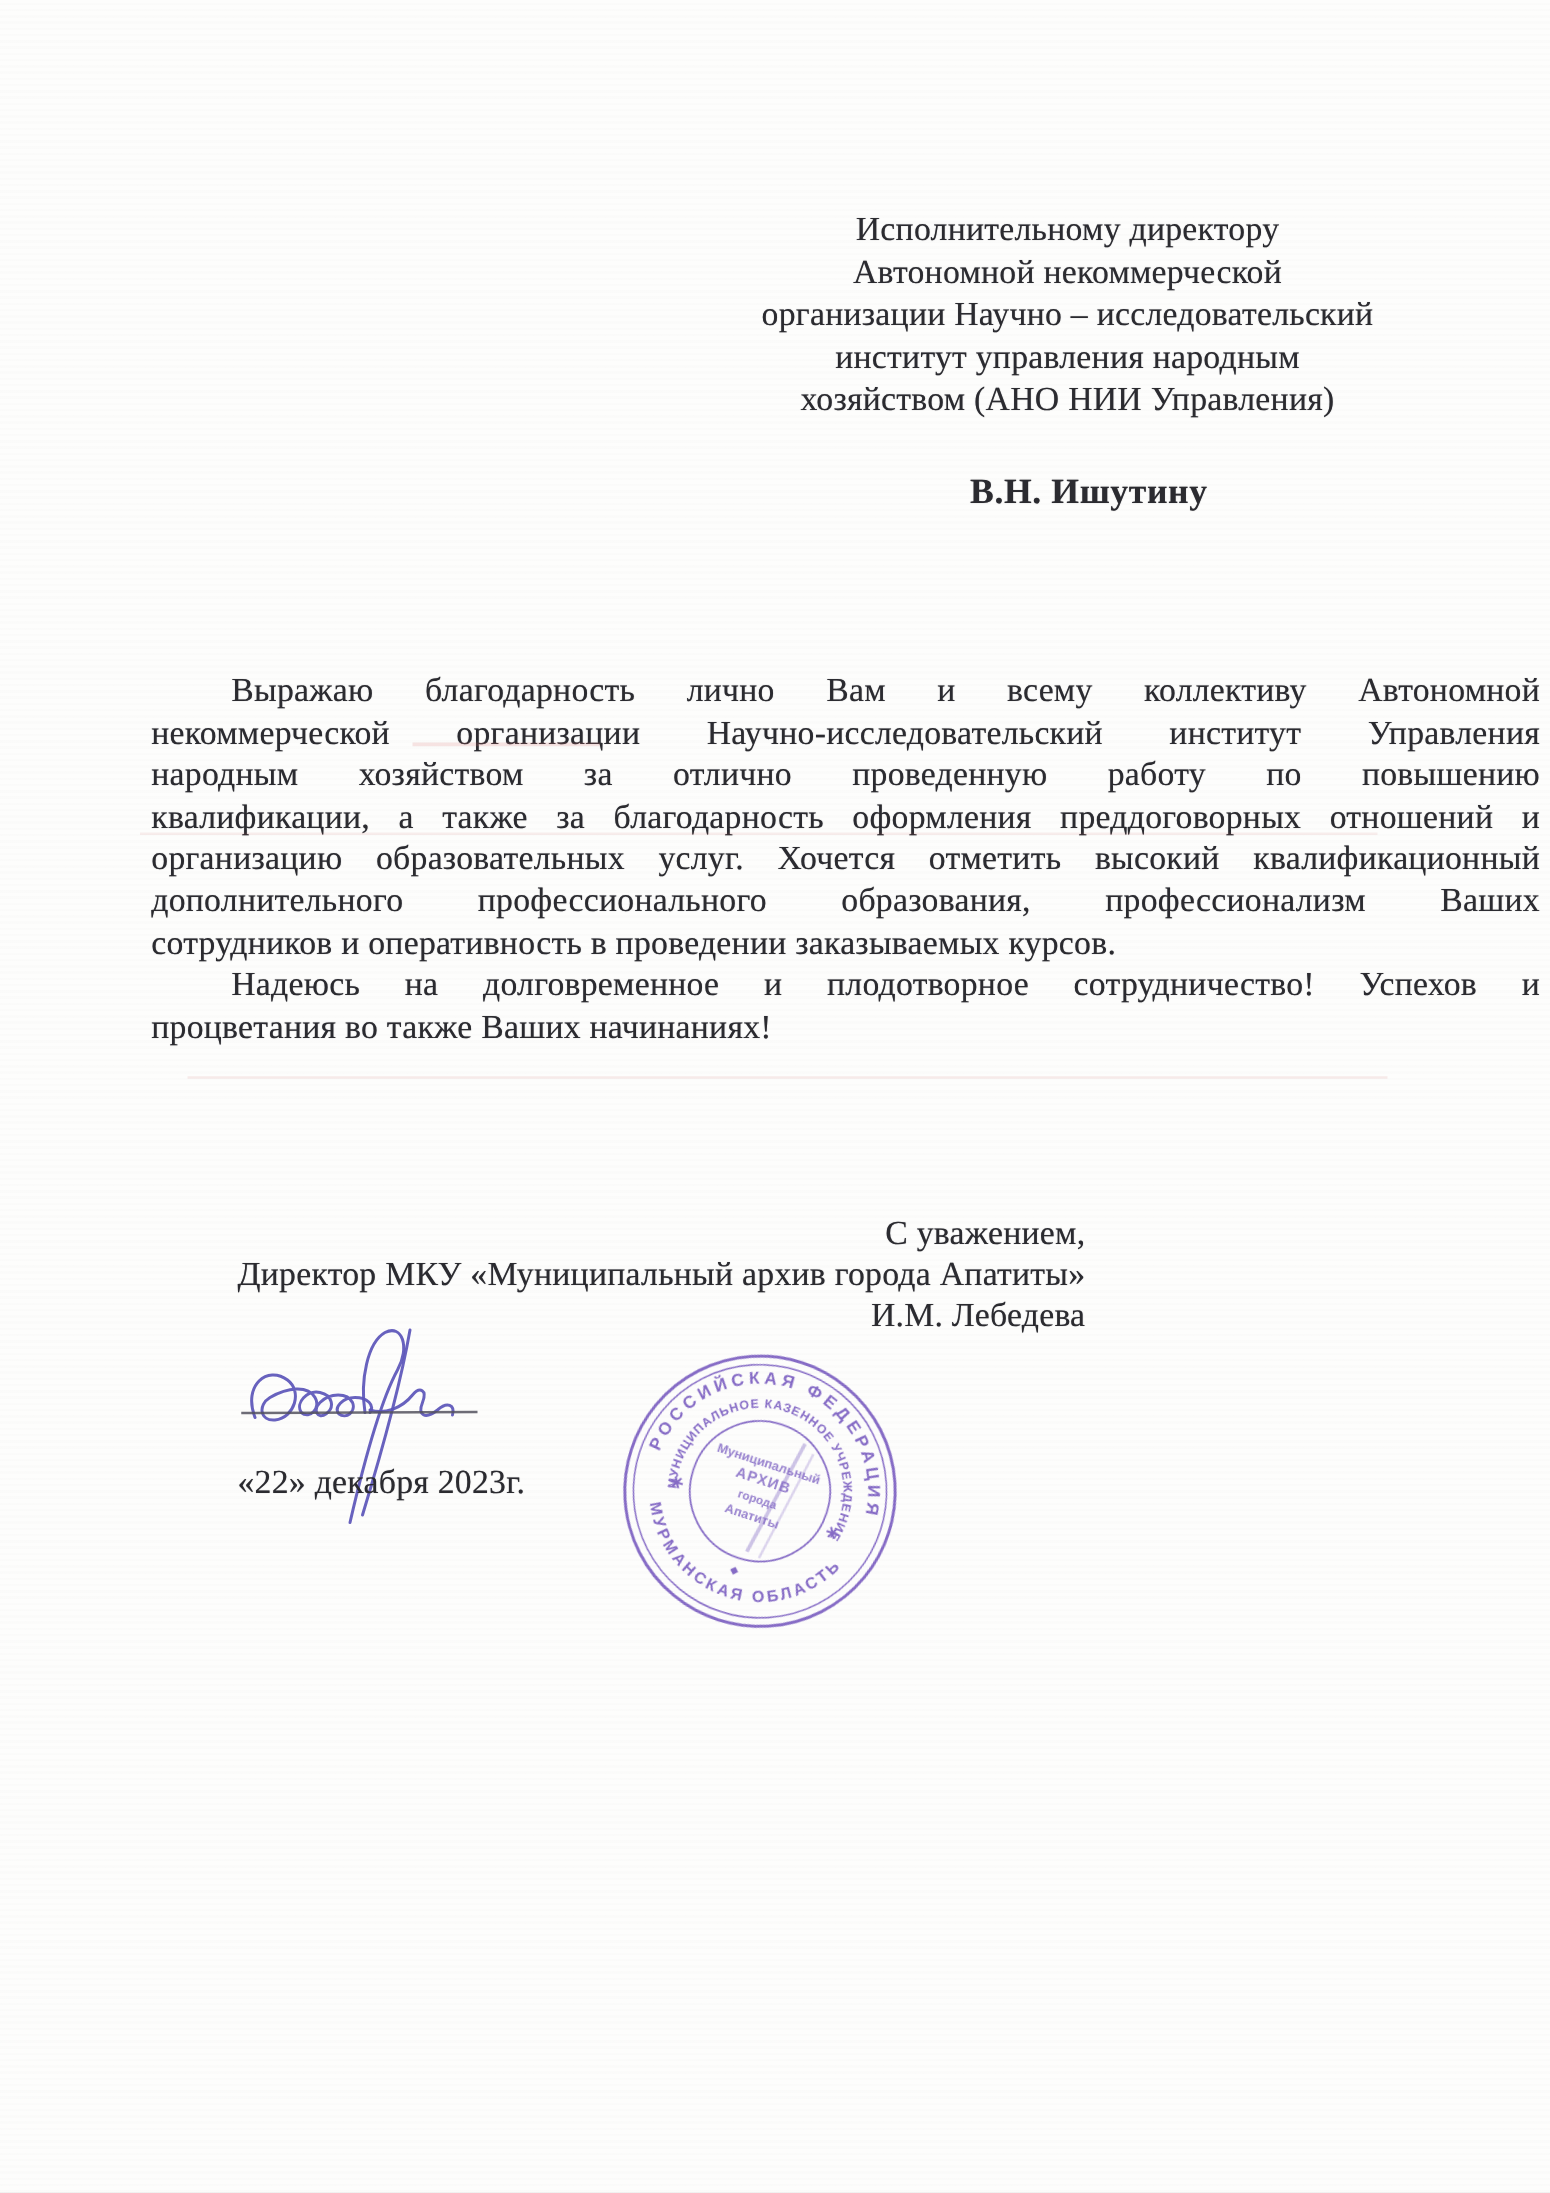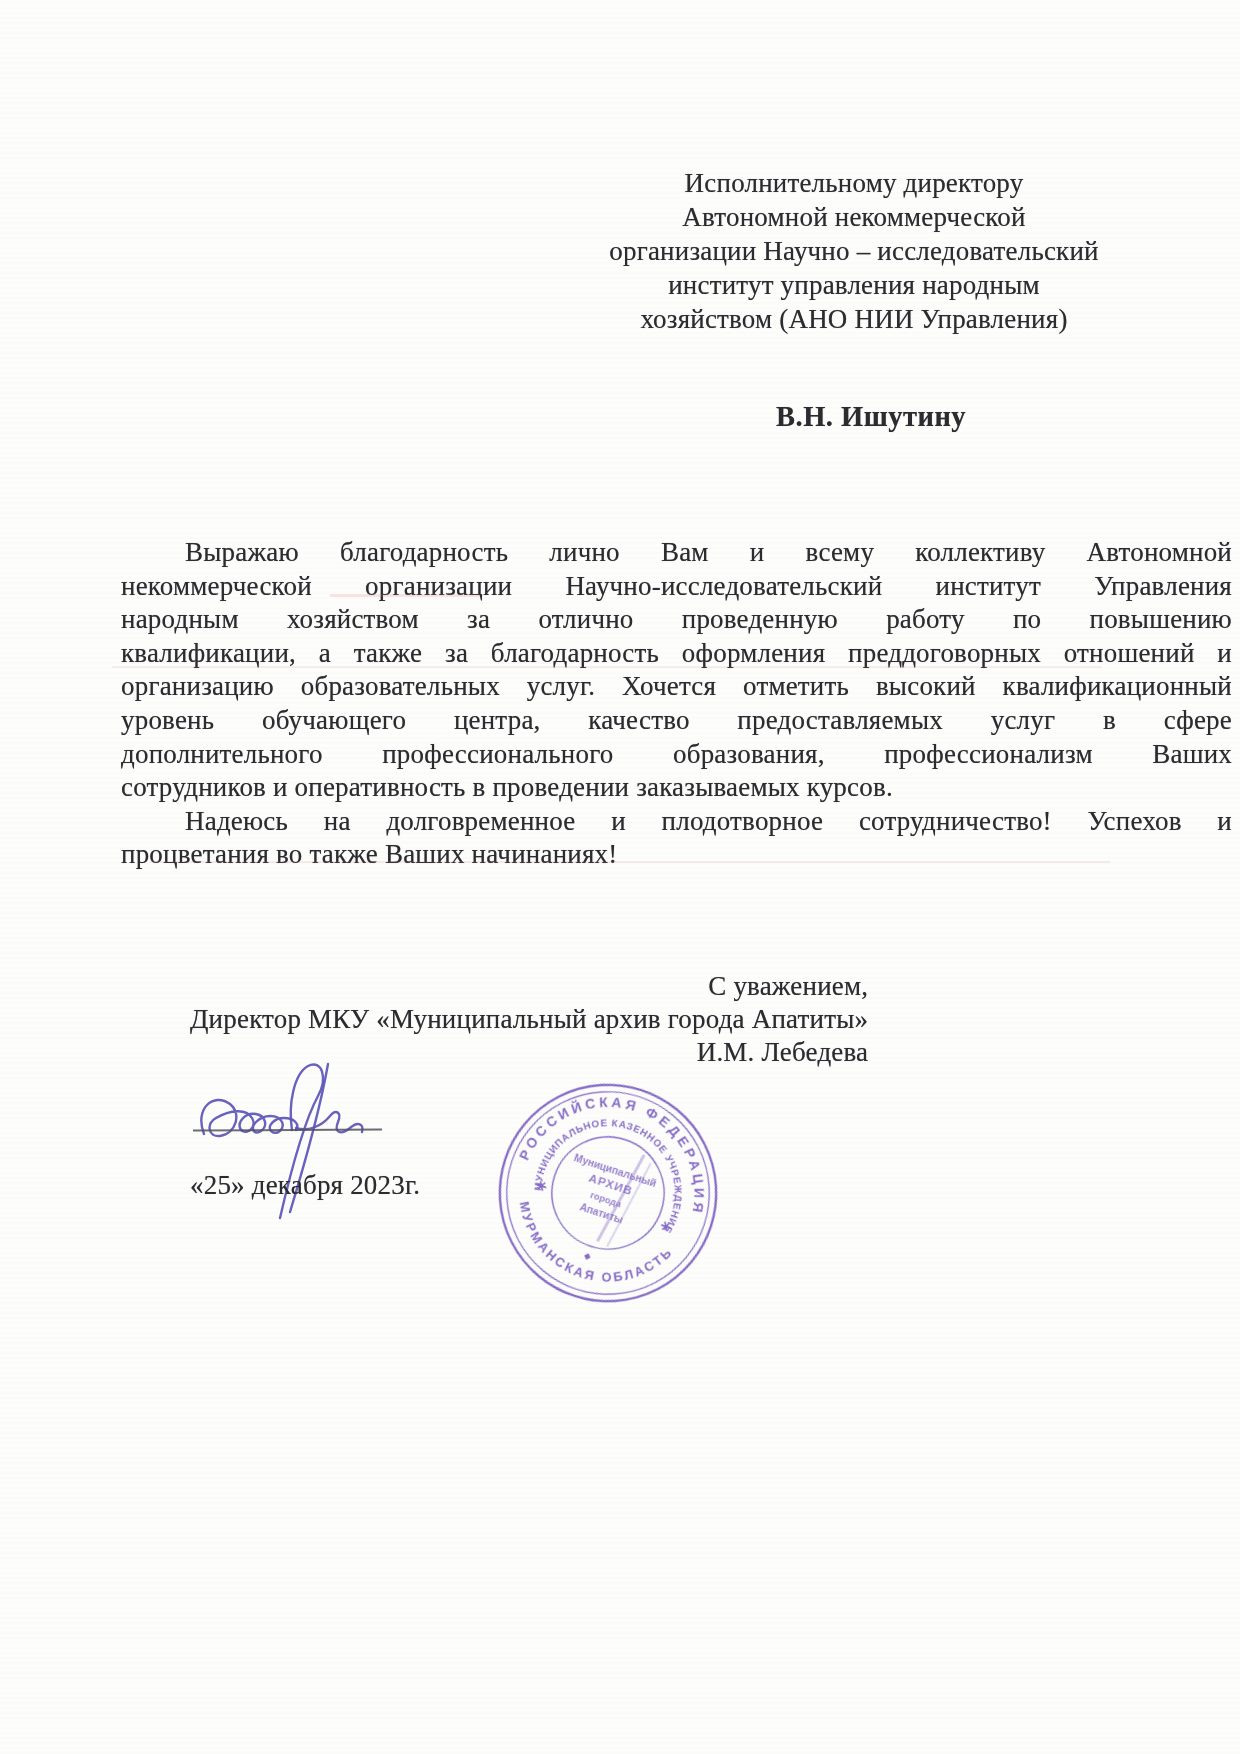--- a/index.html
+++ b/index.html
@@ -20,21 +20,21 @@
     color:var(--text);
     text-decoration:underline;
   }
   .txt{ text-shadow:0 0 .7px rgba(45,45,52,.55); letter-spacing:.2px; }
 
   .addressee{
     position:absolute; left:608px; top:166px; width:492px;
     font-size:27px; line-height:34px; text-align:center;
   }
   .recipient{
-    position:absolute; left:776px; top:401px;
+    position:absolute; left:776px; top:378px;
     font-size:28.5px; font-weight:bold; letter-spacing:.5px;text-align:center;
   }
   .body-text{
     position:absolute; left:121px; top:536px; width:1111px;
     font-size:27px;
   }
   .bline{ line-height:33.6px; text-align:justify; text-align-last:justify; }
   .para .bline:first-child{ text-indent:64px; }
   .para .bline:last-child{ text-align-last:left; }
 
@@ -76,21 +76,20 @@
 
   <div class="recipient txt">В.Н. Ишутину</div>
 
   <div class="body-text txt">
     <div class="para">
       <div class="bline">Выражаю благодарность лично Вам и всему коллективу Автономной</div>
       <div class="bline">некоммерческой организации Научно-исследовательский институт Управления</div>
       <div class="bline">народным хозяйством за отлично проведенную работу по повышению</div>
       <div class="bline">квалификации, а также за благодарность оформления преддоговорных отношений и</div>
       <div class="bline">организацию образовательных услуг. Хочется отметить высокий квалификационный</div>
-      <div class="bline">уровень обучающего центра, качество предоставляемых услуг в сфере</div>
       <div class="bline">дополнительного профессионального образования, профессионализм Ваших</div>
       <div class="bline">сотрудников и оперативность в проведении заказываемых курсов.</div>
     </div>
     <div class="para">
       <div class="bline">Надеюсь на долговременное и плодотворное сотрудничество! Успехов и</div>
       <div class="bline">процветания во также Ваших начинаниях!</div>
     </div>
   </div>
 
   <div class="signoff txt">
@@ -100,21 +99,21 @@
   </div>
 
   <svg class="sig-svg" viewBox="0 0 210 180" aria-hidden="true">
     <path d="M 12 78 C 2 52 22 36 38 48 C 50 57 44 78 28 80 C 16 81 14 68 24 62 C 38 54 54 52 60 62 C 65 70 56 80 49 74 C 44 66 54 56 64 58 C 74 60 76 70 69 75 C 62 80 58 72 64 66 C 72 58 86 58 90 66 C 93 73 85 80 79 75 C 75 70 82 62 92 62 C 102 62 108 68 104 74"></path>
     <path d="M 100 74 C 96 48 102 18 116 10 C 130 3 136 22 126 40 C 114 62 100 110 88 162"></path>
     <path d="M 136 8 C 128 54 112 110 98 156"></path>
     <path d="M 104 72 C 116 76 130 70 138 60 C 144 53 150 56 146 66 C 142 76 148 80 158 72 C 166 65 172 68 170 76"></path>
   </svg>
   <div class="sig-line"></div>
 
-  <div class="letter-date txt">«25» декабря 2023г.</div>
+  <div class="letter-date txt">«22» декабря 2023г.</div>
 
   <svg class="stamp" viewBox="0 0 240 240" aria-hidden="true">
     <defs>
       <path id="arcTop" d="M 32.3 127.7 A 88 88 0 1 1 207.7 127.7"></path>
       <path id="arcBottom" d="M 35.4 150.8 A 90 90 0 0 0 204.6 150.8"></path>
       <path id="arcInner" d="M 56.1 143.3 A 68 68 0 1 1 183.9 143.3"></path>
       <filter id="inkblur">
           <feGaussianBlur stdDeviation="0.45"></feGaussianBlur>
         </filter>
     </defs>

